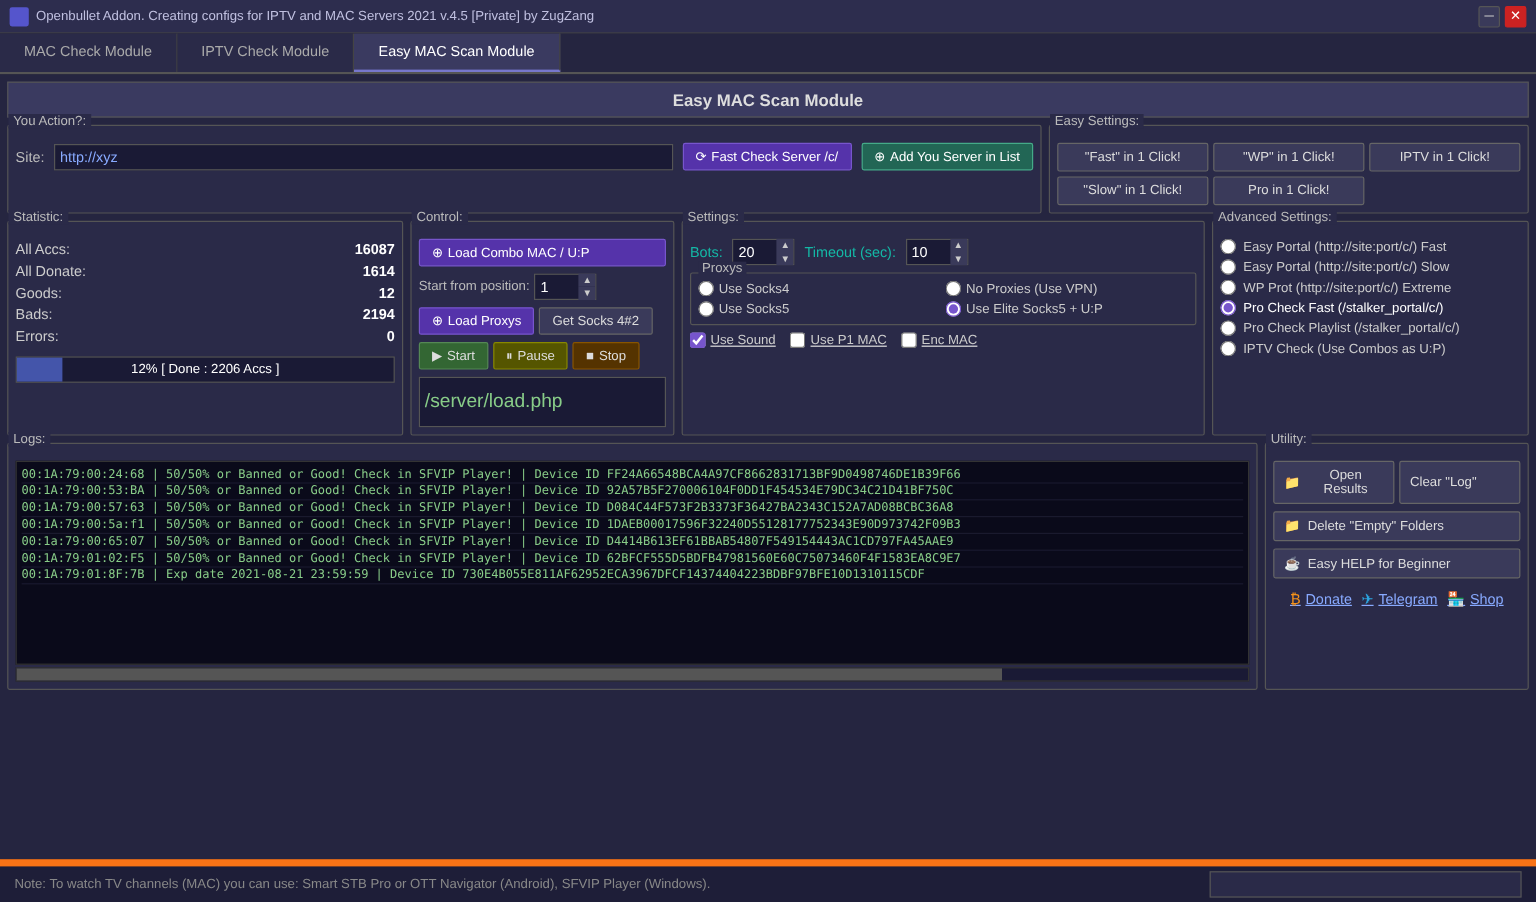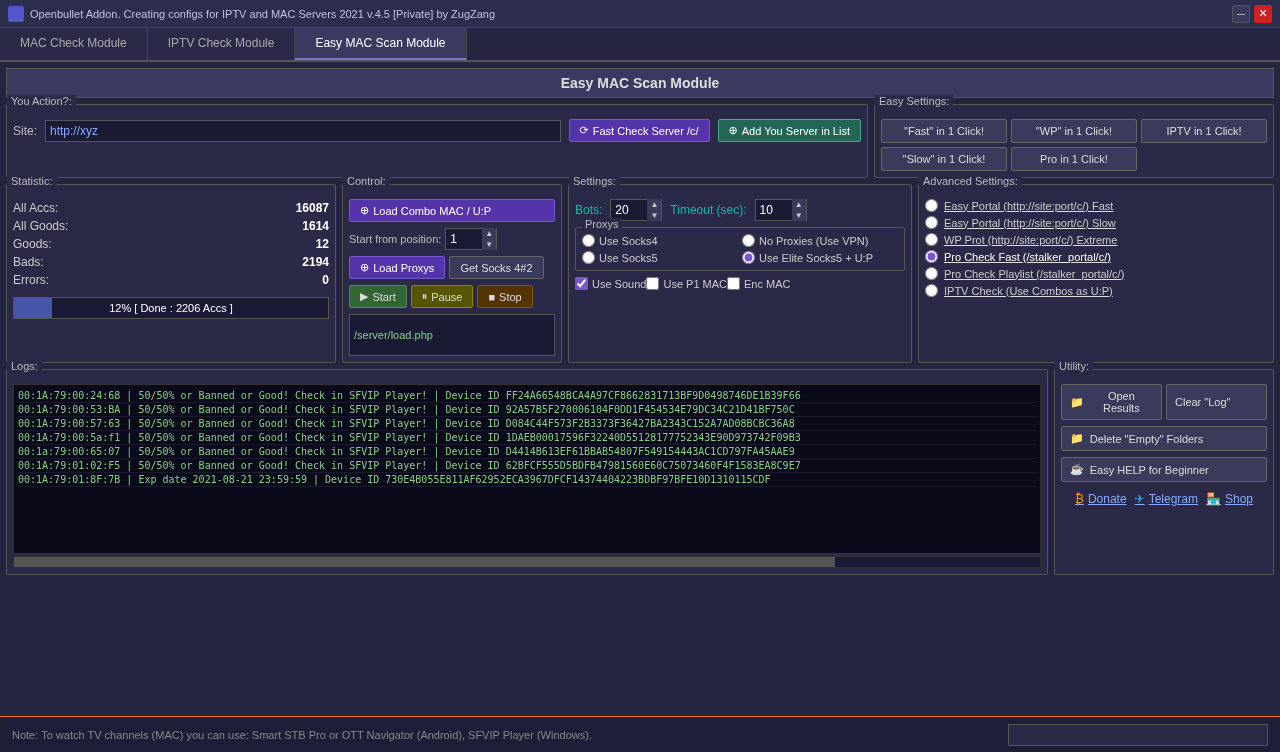--- a/index.html
+++ b/index.html
@@ -162,21 +162,21 @@
 
     .middle-panels {
       display: flex;
       gap: 6px;
       margin-bottom: 6px;
     }
 
     .stat-panel { width: 330px; padding-top: 14px; }
     .control-panel { width: 220px; padding-top: 14px; }
     .settings-panel { flex: 1; padding-top: 14px; }
-    .advanced-panel { width: 356px; padding-top: 14px; text-decoration: underline; }
+    .advanced-panel { width: 264px; padding-top: 14px; }
 
     .stat-row {
       display: flex;
       justify-content: space-between;
       padding: 2px 0;
       color: #ccc;
     }
     .stat-val { color: #fff; font-weight: bold; }
 
     .progress-bar-outer {
@@ -207,31 +207,31 @@
     .start-pos-label { color: #bbb; font-size: 11px; white-space: nowrap; }
     .proxy-row { display: flex; gap: 4px; }
     .play-stop-row { display: flex; gap: 4px; }
     .server-path-input {
       width: 100%;
       background: #1a1a35;
       border: 1px solid #555;
       color: #88cc88;
       padding: 20px 4px;
       height: 40px;
-      font-size: 11px;
+      font-size: 16px;
     }
 
     .settings-inner { display: flex; flex-direction: column; gap: 6px; }
     .bots-timeout-row { display: flex; align-items: center; gap: 8px; }
     .field-label { color: #14b8a6; }
     .proxys-section { border: 1px solid #555; padding: 6px; border-radius: 2px; position: relative; }
     .proxys-title { position: absolute; top: -10px; left: 6px; background: #2a2a48; padding: 0 3px; color: #bbb; font-size: 11px; }
     .radio-grid { display: grid; grid-template-columns: 1fr 1fr; gap: 4px; }
     .radio-row { display: flex; align-items: center; gap: 4px; color: #ccc; font-size: 11px; }
-    .sound-enc-row { display: flex; align-items: center; }
+    .sound-enc-row { display: flex; gap: 12px; align-items: center; text-decoration: underline; }
     .check-row { display: flex; align-items: center; gap: 4px; color: #ccc; font-size: 11px; }
 
     .advanced-inner { display: flex; flex-direction: column; gap: 4px; }
     .adv-radio-row { display: flex; align-items: center; gap: 6px; color: #ccc; font-size: 11px; }
     .adv-radio-row.selected { color: #fff; }
 
     .bottom-row {
       display: flex;
       gap: 6px;
     }
@@ -277,21 +277,21 @@
       color: #ddd;
       display: flex;
       align-items: center;
       gap: 6px;
     }
     .util-links { display: flex; gap: 8px; justify-content: center; margin-top: 4px; }
     .util-link { color: #88aaff; text-decoration: underline; cursor: pointer; display: flex; align-items: center; gap: 4px; font-size: 12px; }
 
     .footer {
       background: #1e1e38;
-      border-top: 1px solid #f97316;
+      border-top: 6px solid #f97316;
       padding: 8px 12px;
       display: flex;
       align-items: center;
       justify-content: space-between;
       position: absolute;
       bottom: 0;
       width: 100%;
       height: 36px;
     }
     .footer-note { color: #888; font-size: 11px; }
@@ -392,21 +392,21 @@
 
   <div class="middle-panels">
 
     <div class="panel stat-panel">
       <span class="panel-title">Statistic:</span>
       <div class="stat-row">
         <span>All Accs:</span>
         <span class="stat-val">16087</span>
       </div>
       <div class="stat-row">
-        <span>All Goods:</span>
+        <span>All Donate:</span>
         <span class="stat-val">1614</span>
       </div>
       <div class="stat-row">
         <span>Goods:</span>
         <span class="stat-val">12</span>
       </div>
       <div class="stat-row">
         <span>Bads:</span>
         <span class="stat-val">2194</span>
       </div>

